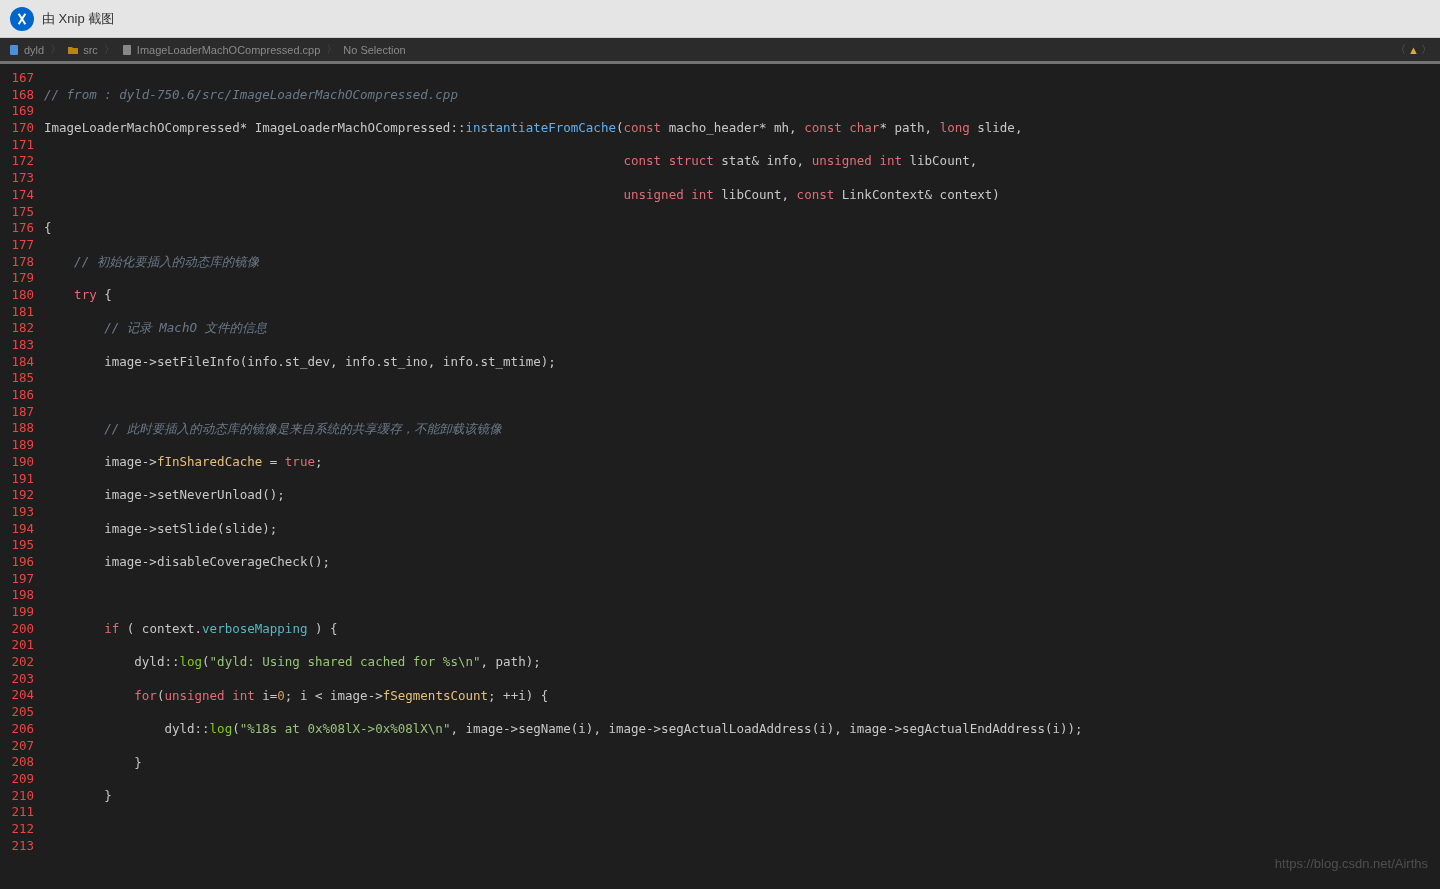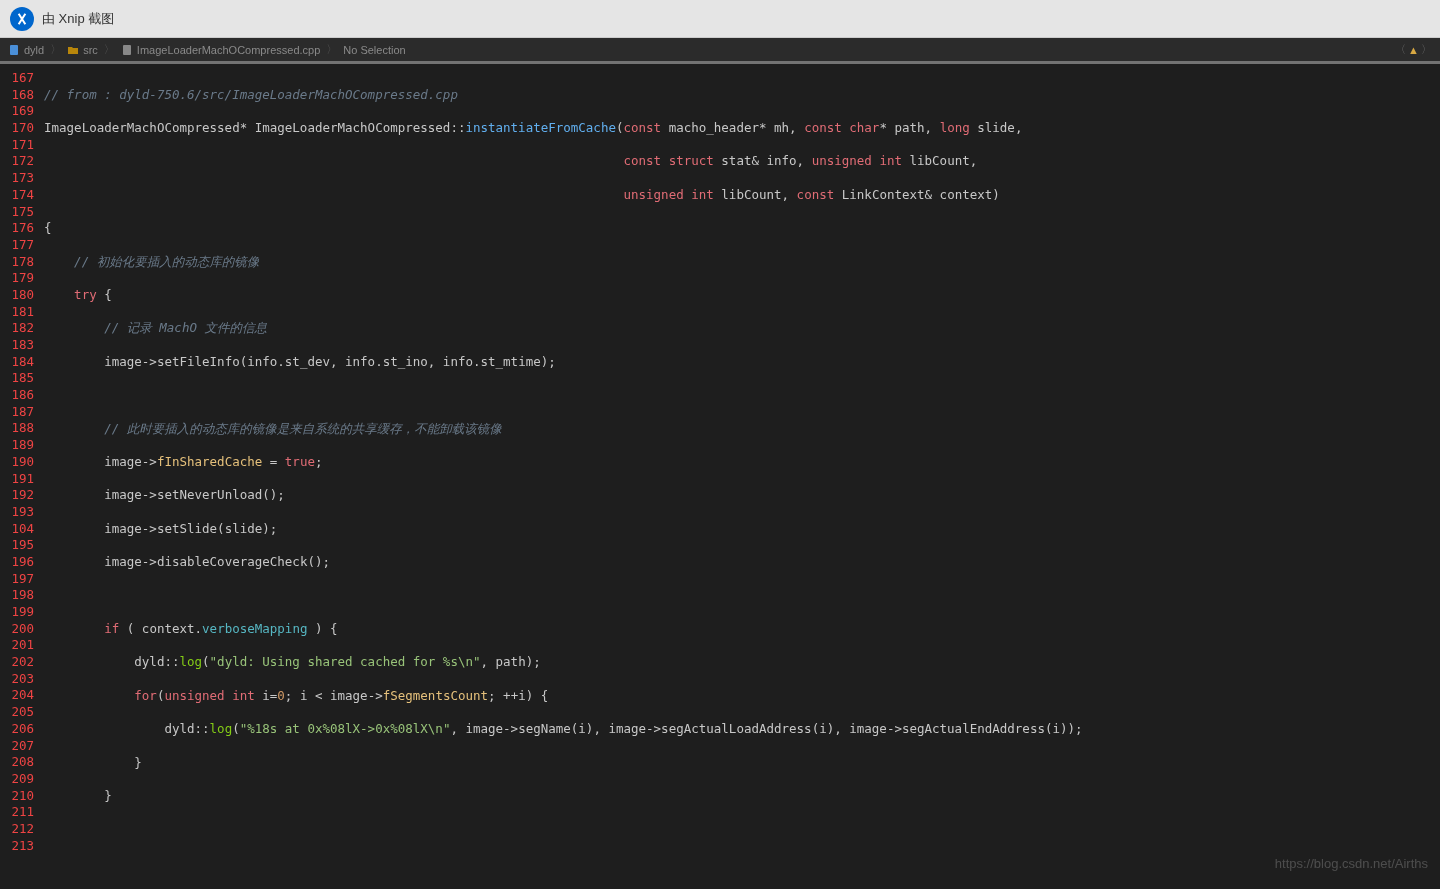--- a/index.html
+++ b/index.html
@@ -168,21 +168,21 @@
       <div>184</div>
       <div>185</div>
       <div>186</div>
       <div>187</div>
       <div>188</div>
       <div>189</div>
       <div>190</div>
       <div>191</div>
       <div>192</div>
       <div>193</div>
-      <div>104</div>
+      <div>194</div>
       <div>195</div>
       <div>196</div>
       <div>197</div>
       <div>198</div>
       <div>199</div>
       <div>200</div>
       <div>201</div>
       <div>202</div>
       <div>203</div>
       <div>204</div>

